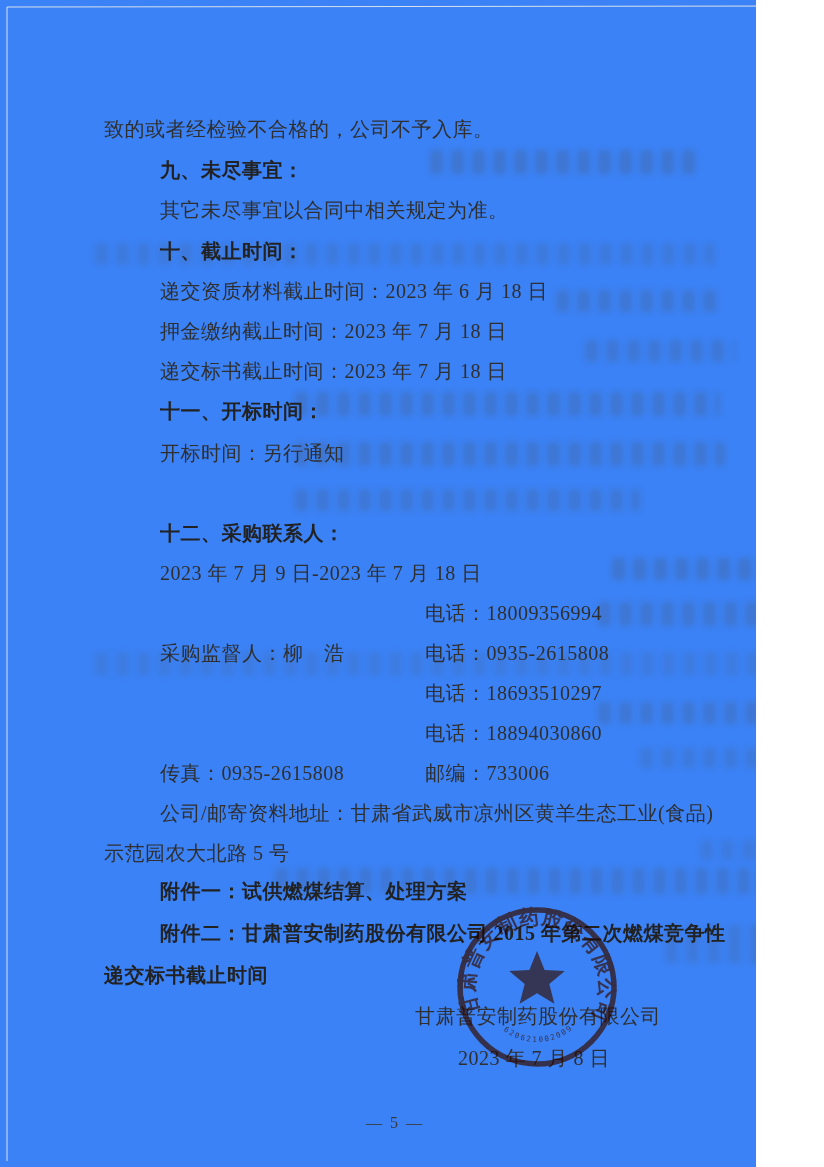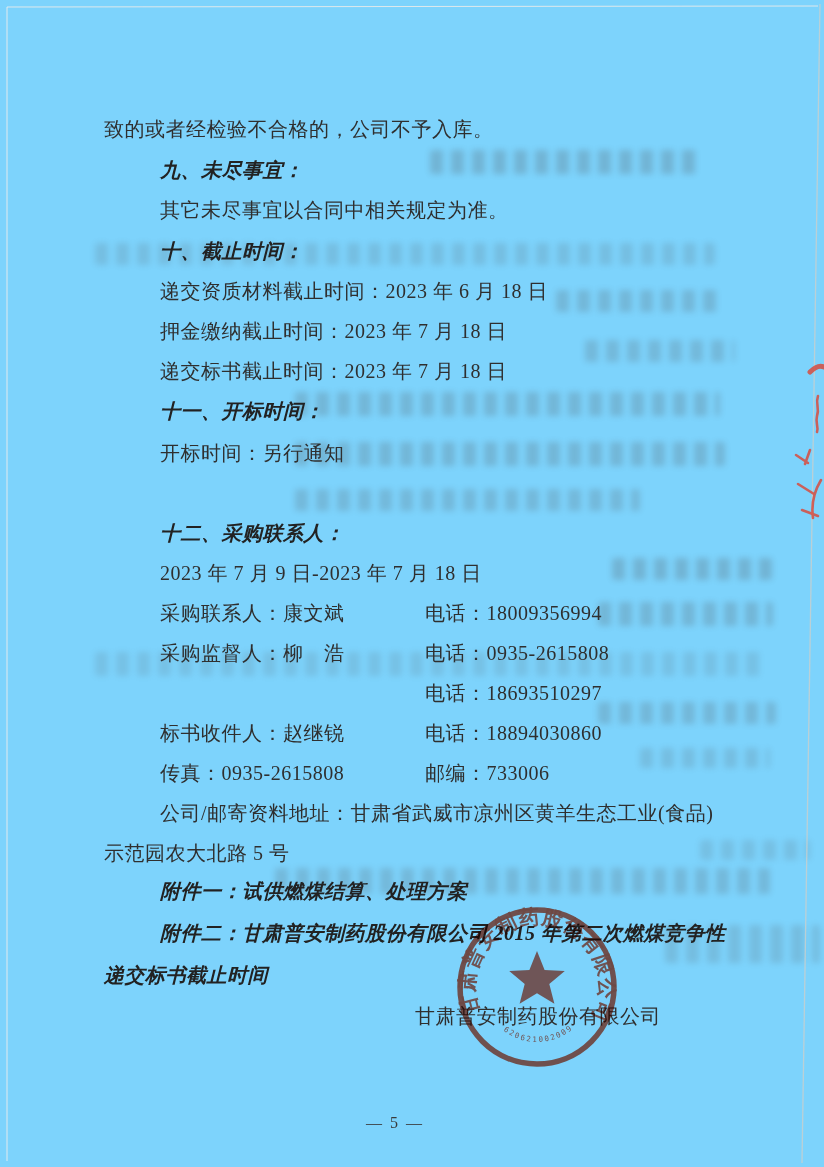--- a/index.html
+++ b/index.html
@@ -1,22 +1,22 @@
 <!DOCTYPE html>
 <html><head>
 <meta charset="utf-8">
 <style>
   html,body{margin:0;padding:0;background:#ffffff;}
   body{width:824px;height:1167px;overflow:hidden;
        font-family:"Liberation Serif","DejaVu Serif",serif;}
-  .page{position:relative;width:824px;height:1167px;background:#7dd3fc;overflow:hidden;}
+  .page{position:relative;width:756px;height:1167px;background:#3b82f6;overflow:hidden;}
 
   .line{position:absolute;font-size:20px;color:#2f2f2f;white-space:nowrap;
         letter-spacing:0.5px;line-height:26px;}
-  .bold{font-weight:700;color:#222;font-style:italic;}
+  .bold{font-weight:700;color:#222;}
   .contact-row{position:absolute;left:160px;width:560px;height:26px;}
   .contact-left{position:absolute;left:0;top:0;font-size:20px;color:#2f2f2f;white-space:nowrap;letter-spacing:0.5px;}
   .contact-right{position:absolute;left:265px;top:0;font-size:20px;color:#2f2f2f;white-space:nowrap;letter-spacing:0.5px;}
 
   .pagenum{position:absolute;left:295px;top:1114px;width:200px;text-align:center;
            font-size:16px;color:#3a3a3a;letter-spacing:2px;}
 
   
   .bleed{position:absolute;border-radius:3px;filter:blur(3px);
          background:repeating-linear-gradient(90deg,rgba(75,75,78,.5) 0 13px,rgba(0,0,0,0) 13px 21px);}
@@ -57,47 +57,46 @@
   <div class="line" style="left:160px;top:318px">押金缴纳截止时间：2023 年 7 月 18 日</div>
   <div class="line" style="left:160px;top:358px">递交标书截止时间：2023 年 7 月 18 日</div>
 
   <div class="line" style="left:160px;top:440px">开标时间：另行通知</div>
   <div class="line bold" style="left:160px;top:398px">十一、开标时间：</div>
 
   <div class="line bold" style="left:160px;top:520px">十二、采购联系人：</div>
   <div class="line" style="left:160px;top:560px">2023 年 7 月 9 日-2023 年 7 月 18 日</div>
 
   <div class="contact-row" style="top:600px">
-    <span class="contact-left">采购联系人：康文斌</span>
     <span class="contact-right">电话：18009356994</span>
   </div>
   <div class="contact-row" style="top:640px">
     <span class="contact-left">采购监督人：柳　浩</span>
     <span class="contact-right">电话：0935-2615808</span>
   </div>
   <div class="contact-row" style="top:680px">
     <span class="contact-right">电话：18693510297</span>
   </div>
   <div class="contact-row" style="top:720px">
-    <span class="contact-left">标书收件人：赵继锐</span>
     <span class="contact-right">电话：18894030860</span>
   </div>
   <div class="contact-row" style="top:760px">
     <span class="contact-left">传真：0935-2615808</span>
     <span class="contact-right">邮编：733006</span>
   </div>
 
   <div class="line" style="left:160px;top:800px">公司/邮寄资料地址：甘肃省武威市凉州区黄羊生态工业(食品)</div>
   <div class="line" style="left:104px;top:840px">示范园农大北路 5 号</div>
 
   <div class="line bold" style="left:160px;top:878px">附件一：试供燃煤结算、处理方案</div>
   <div class="line bold" style="left:160px;top:920px">附件二：甘肃普安制药股份有限公司 2015 年第二次燃煤竞争性</div>
   <div class="line bold" style="left:104px;top:962px">递交标书截止时间</div>
 
   <div class="line" style="left:415px;top:1003px">甘肃普安制药股份有限公司</div>
+  <div class="line" style="left:458px;top:1045px">2023 年 7 月 8 日</div>
 
   <svg class="stamp" viewBox="0 0 180 180">
     <circle cx="90" cy="90" r="77" fill="none" stroke="#dc3f2b" stroke-width="5.5" opacity="0.95"></circle>
     <polygon fill="#dc3f2b" opacity="0.9" points="90,54 97.6,72.9 117.8,74.0 102.3,87.0 107.4,106.7 90,96.2 72.6,106.7 77.7,87.0 62.2,74.0 82.4,72.9"></polygon>
     <defs>
       <path id="arc-top" d="M 32.9 116.6 A 63 63 0 1 1 147.1 116.6" fill="none"></path>
       <path id="arc-bottom" d="M 53.2 130.9 A 55 55 0 0 0 126.8 130.9" fill="none"></path>
     </defs>
     <text font-size="20.5" letter-spacing="1" fill="#dc3f2b" opacity="0.92" font-family="Liberation Serif, DejaVu Serif, serif" font-weight="600">
       <textPath href="#arc-top" startOffset="1">甘肃普安制药股份有限公司</textPath>

